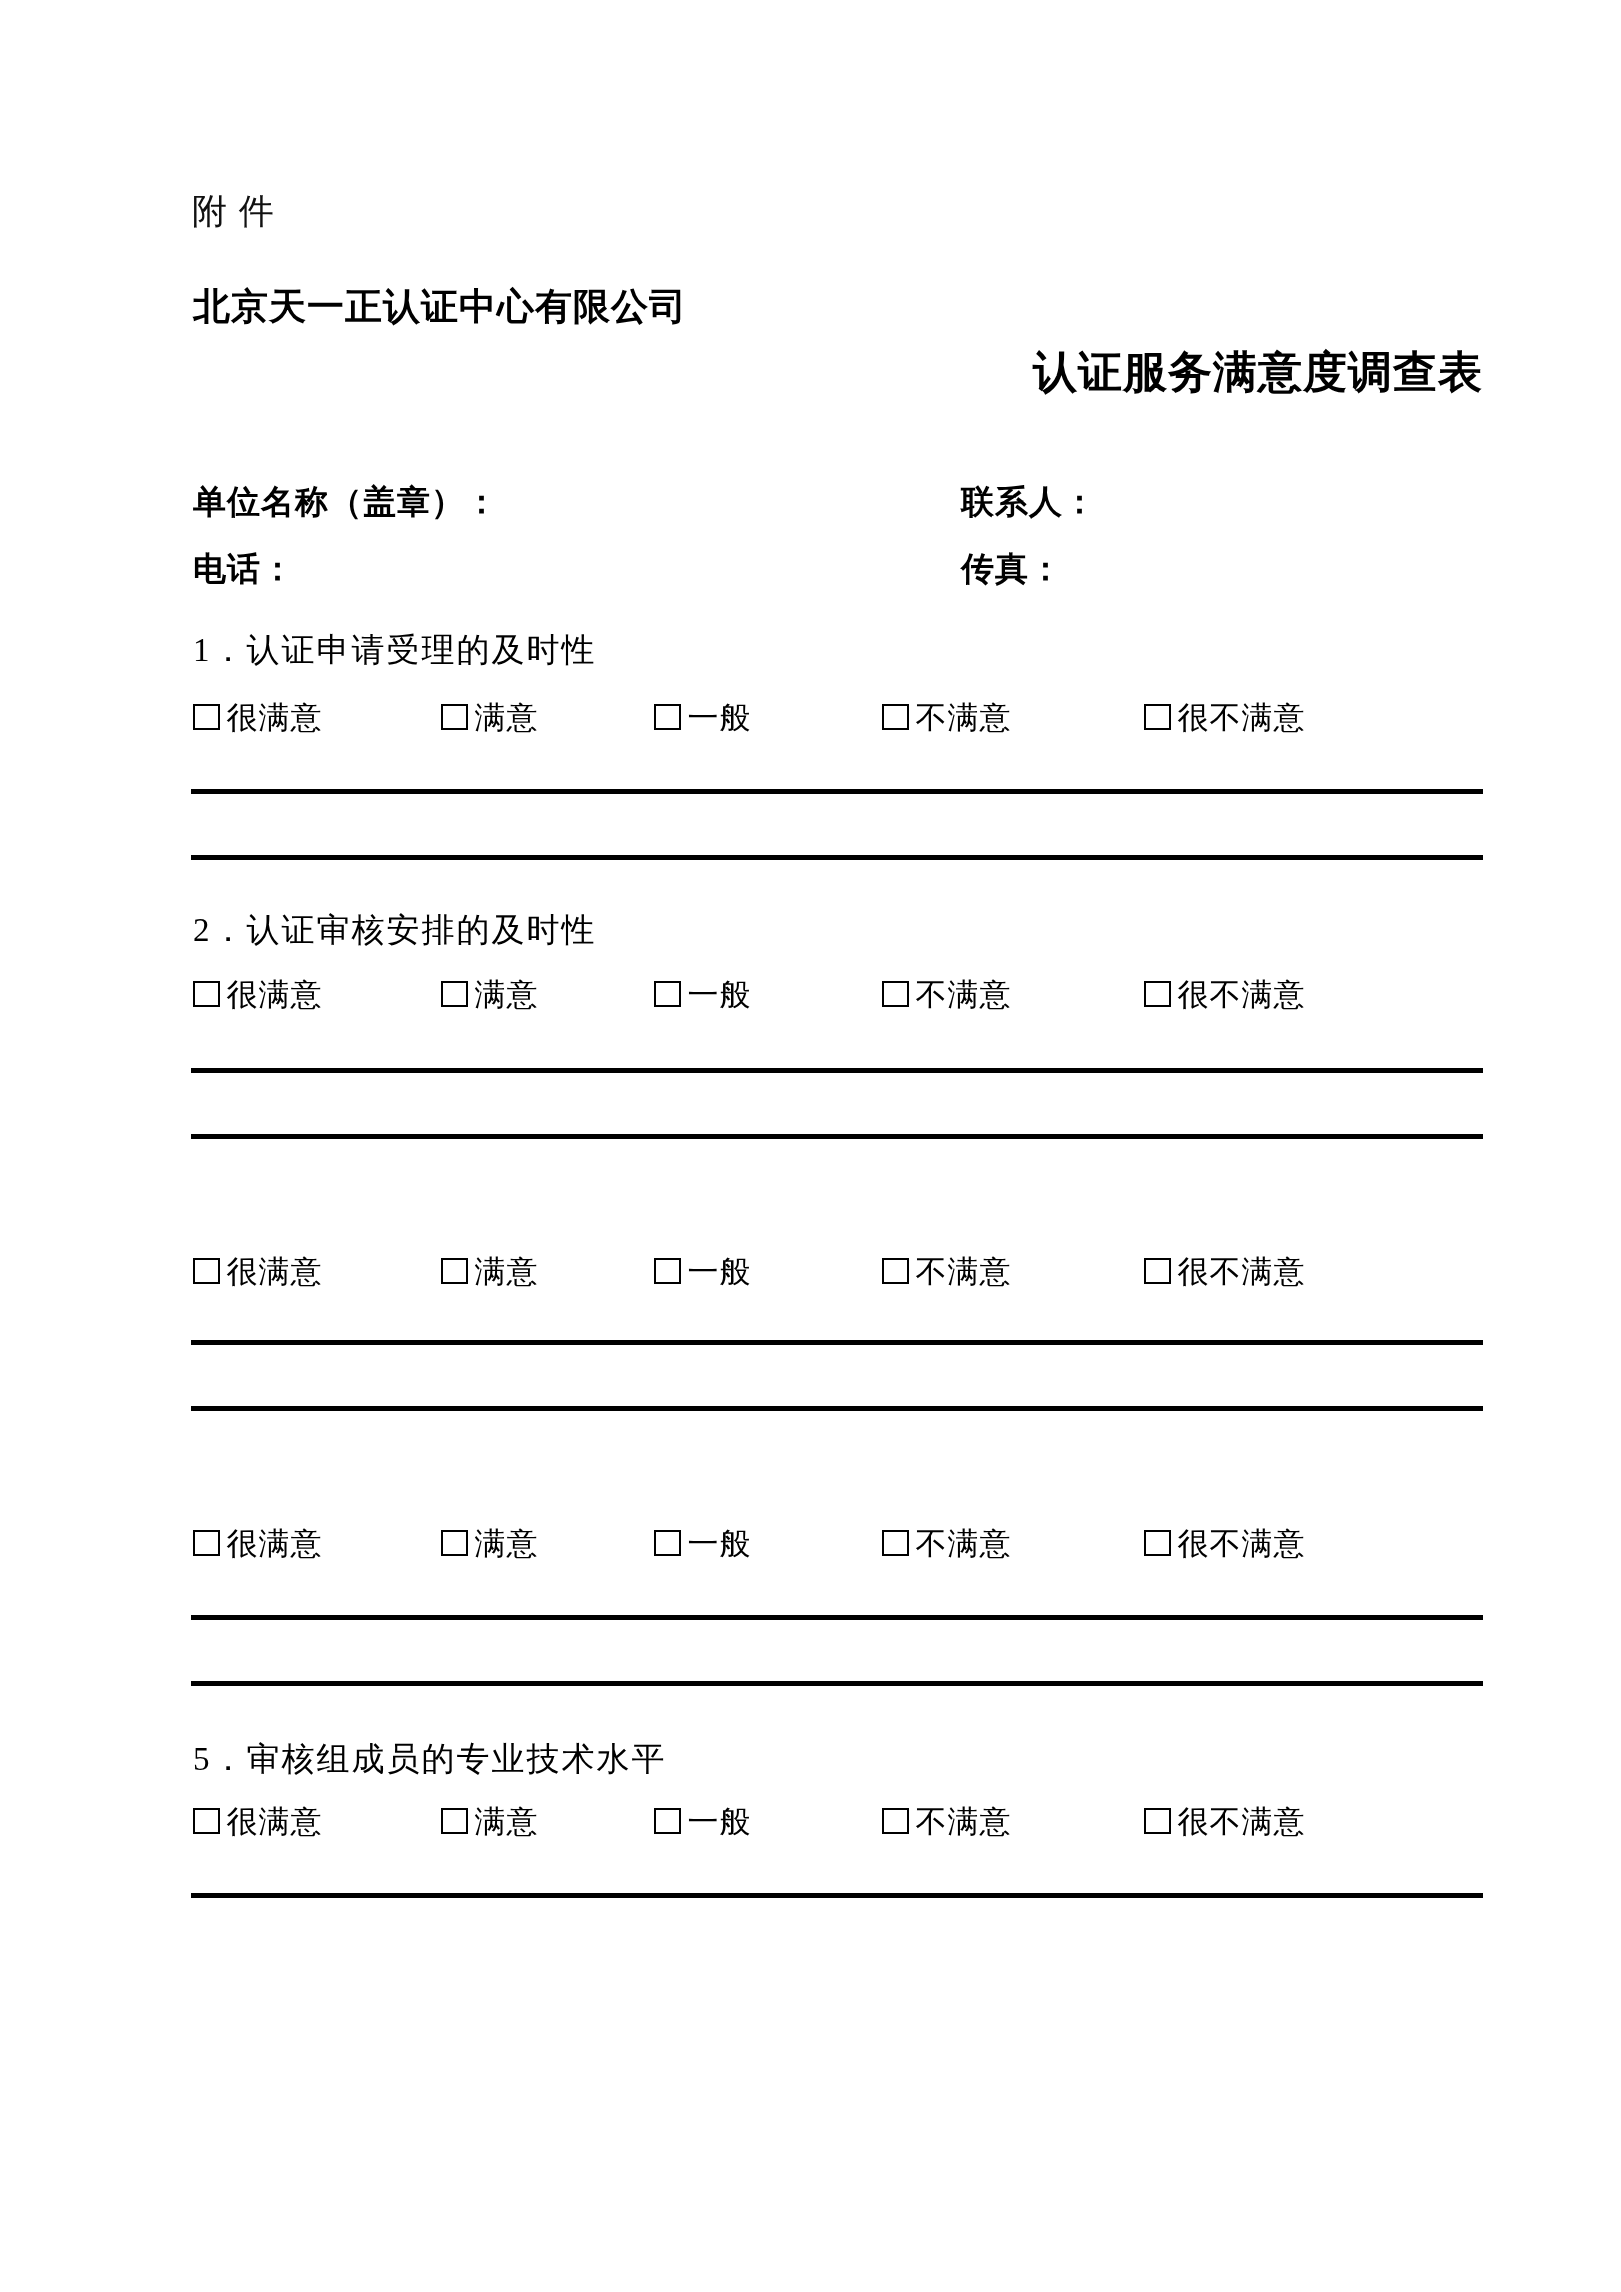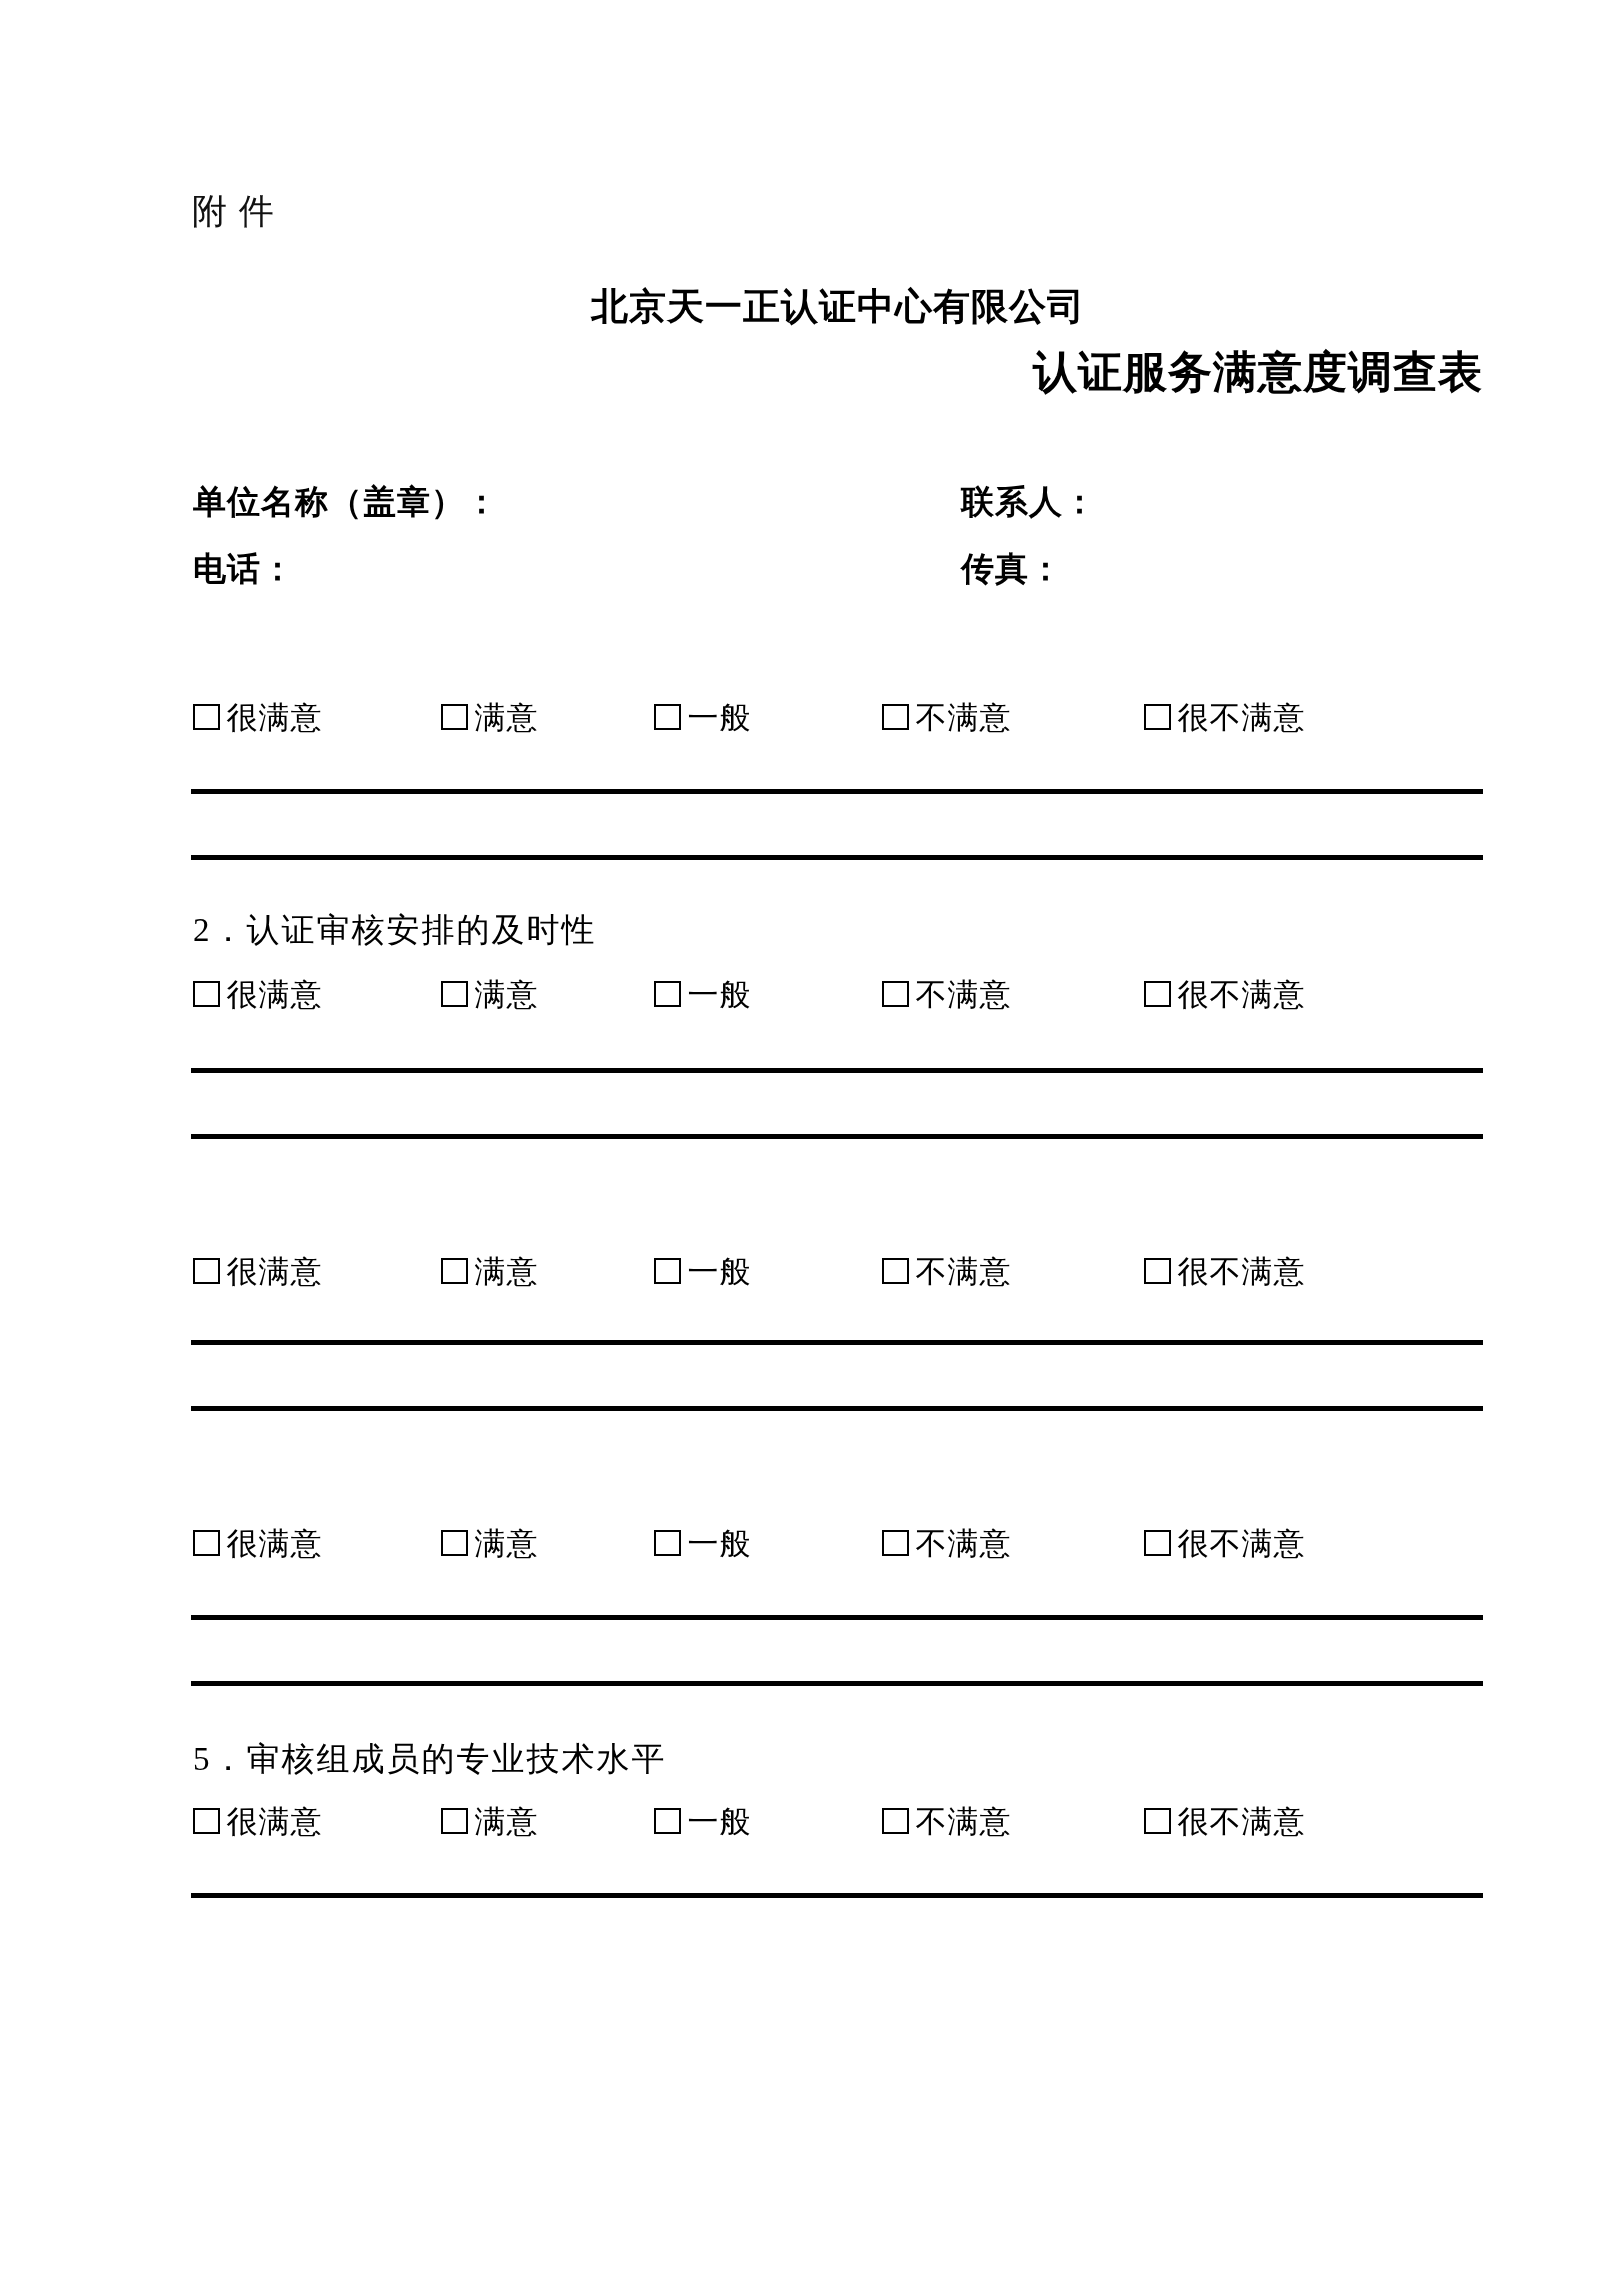--- a/index.html
+++ b/index.html
@@ -22,21 +22,20 @@
     left: 192px;
     top: 188px;
     font-size: 35px;
     letter-spacing: 11.8px;
     color: #111;
   }
   .company-title {
     left: 193px;
     width: 1290px;
     top: 282px;
-    text-align: center;
     font-size: 37px;
     font-weight: bold;
     letter-spacing: 1px;
   }
   .form-title {
     left: 193px;
     width: 1290px;
     top: 343px;
     text-align: right;
     font-size: 44px;
@@ -98,20 +97,21 @@
   <div class="abs attachment">附件</div>
 
   <div class="abs company-title">北京天一正认证中心有限公司</div>
   <div class="abs form-title">认证服务满意度调查表</div>
 
   <div class="abs info-label" style="left:193px; top:480px;text-align:right;">单位名称（盖章）：</div>
   <div class="abs info-label" style="left:961px; top:480px;">联系人：</div>
   <div class="abs info-label" style="left:193px; top:547px;">电话：</div>
   <div class="abs info-label" style="left:961px; top:547px;">传真：</div>
 
+  <div class="abs q-title" style="left:193px; top:628px;">1．认证申请受理的及时性</div>
   <div class="abs opts-row" style="top:697px;">
     <span class="opt" style="left:0px;"><span class="cb"></span><span>很满意</span></span>
     <span class="opt" style="left:248px;"><span class="cb"></span><span>满意</span></span>
     <span class="opt" style="left:461px;"><span class="cb"></span><span>一般</span></span>
     <span class="opt" style="left:689px;"><span class="cb"></span><span>不满意</span></span>
     <span class="opt" style="left:951px;"><span class="cb"></span><span>很不满意</span></span>
   </div>
   <div class="abs rule" style="top:789px;"></div>
   <div class="abs rule" style="top:855px;"></div>
 

